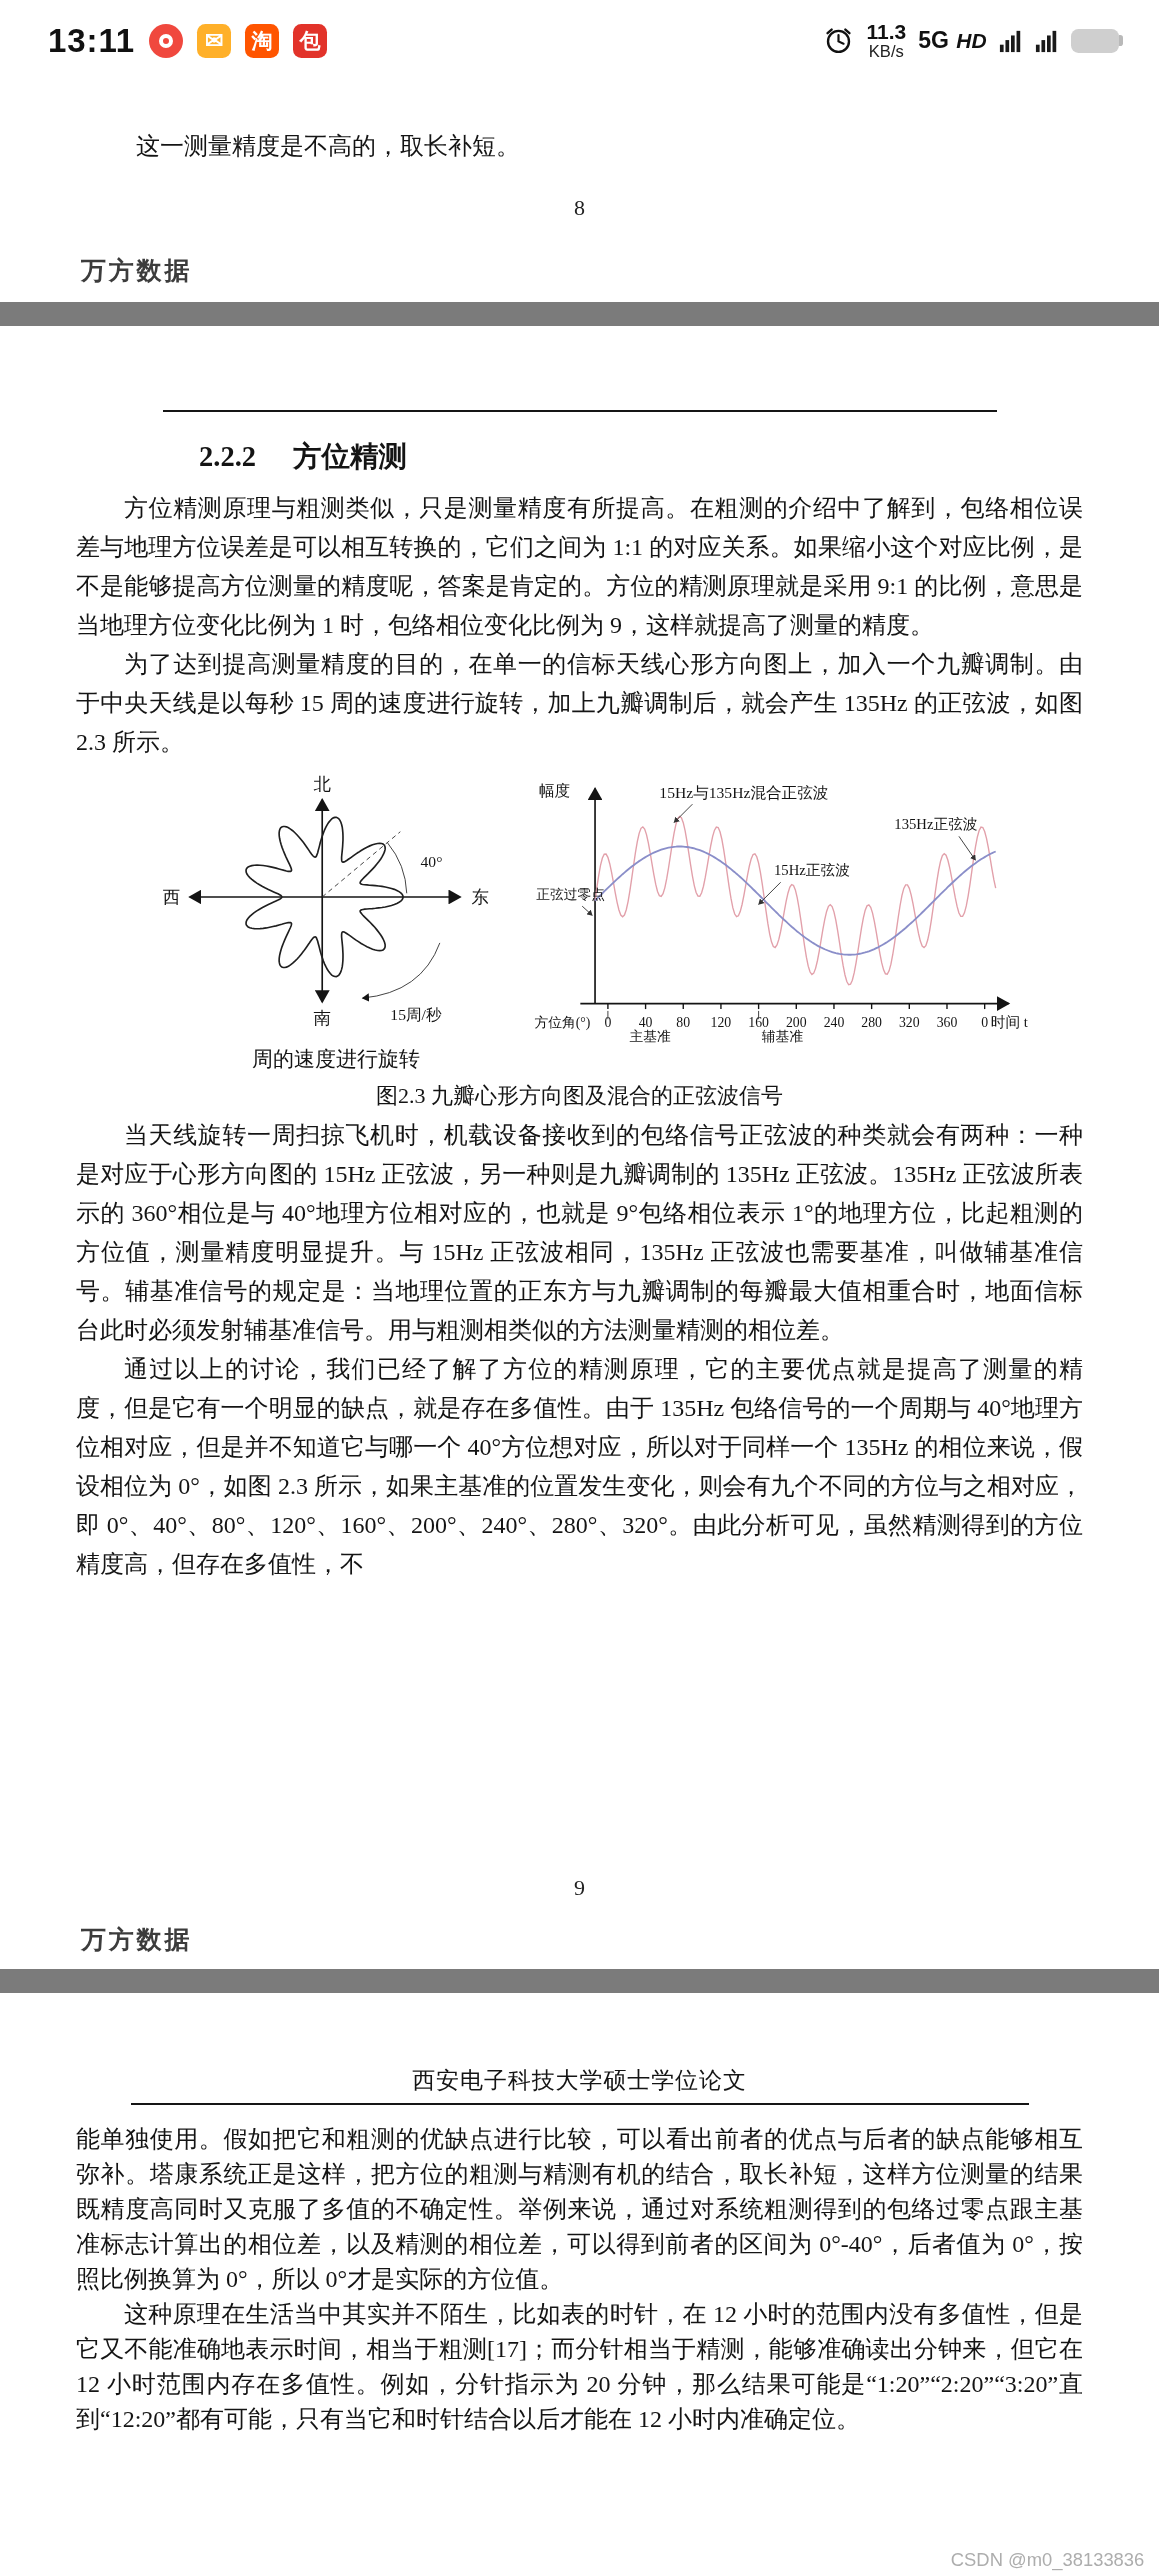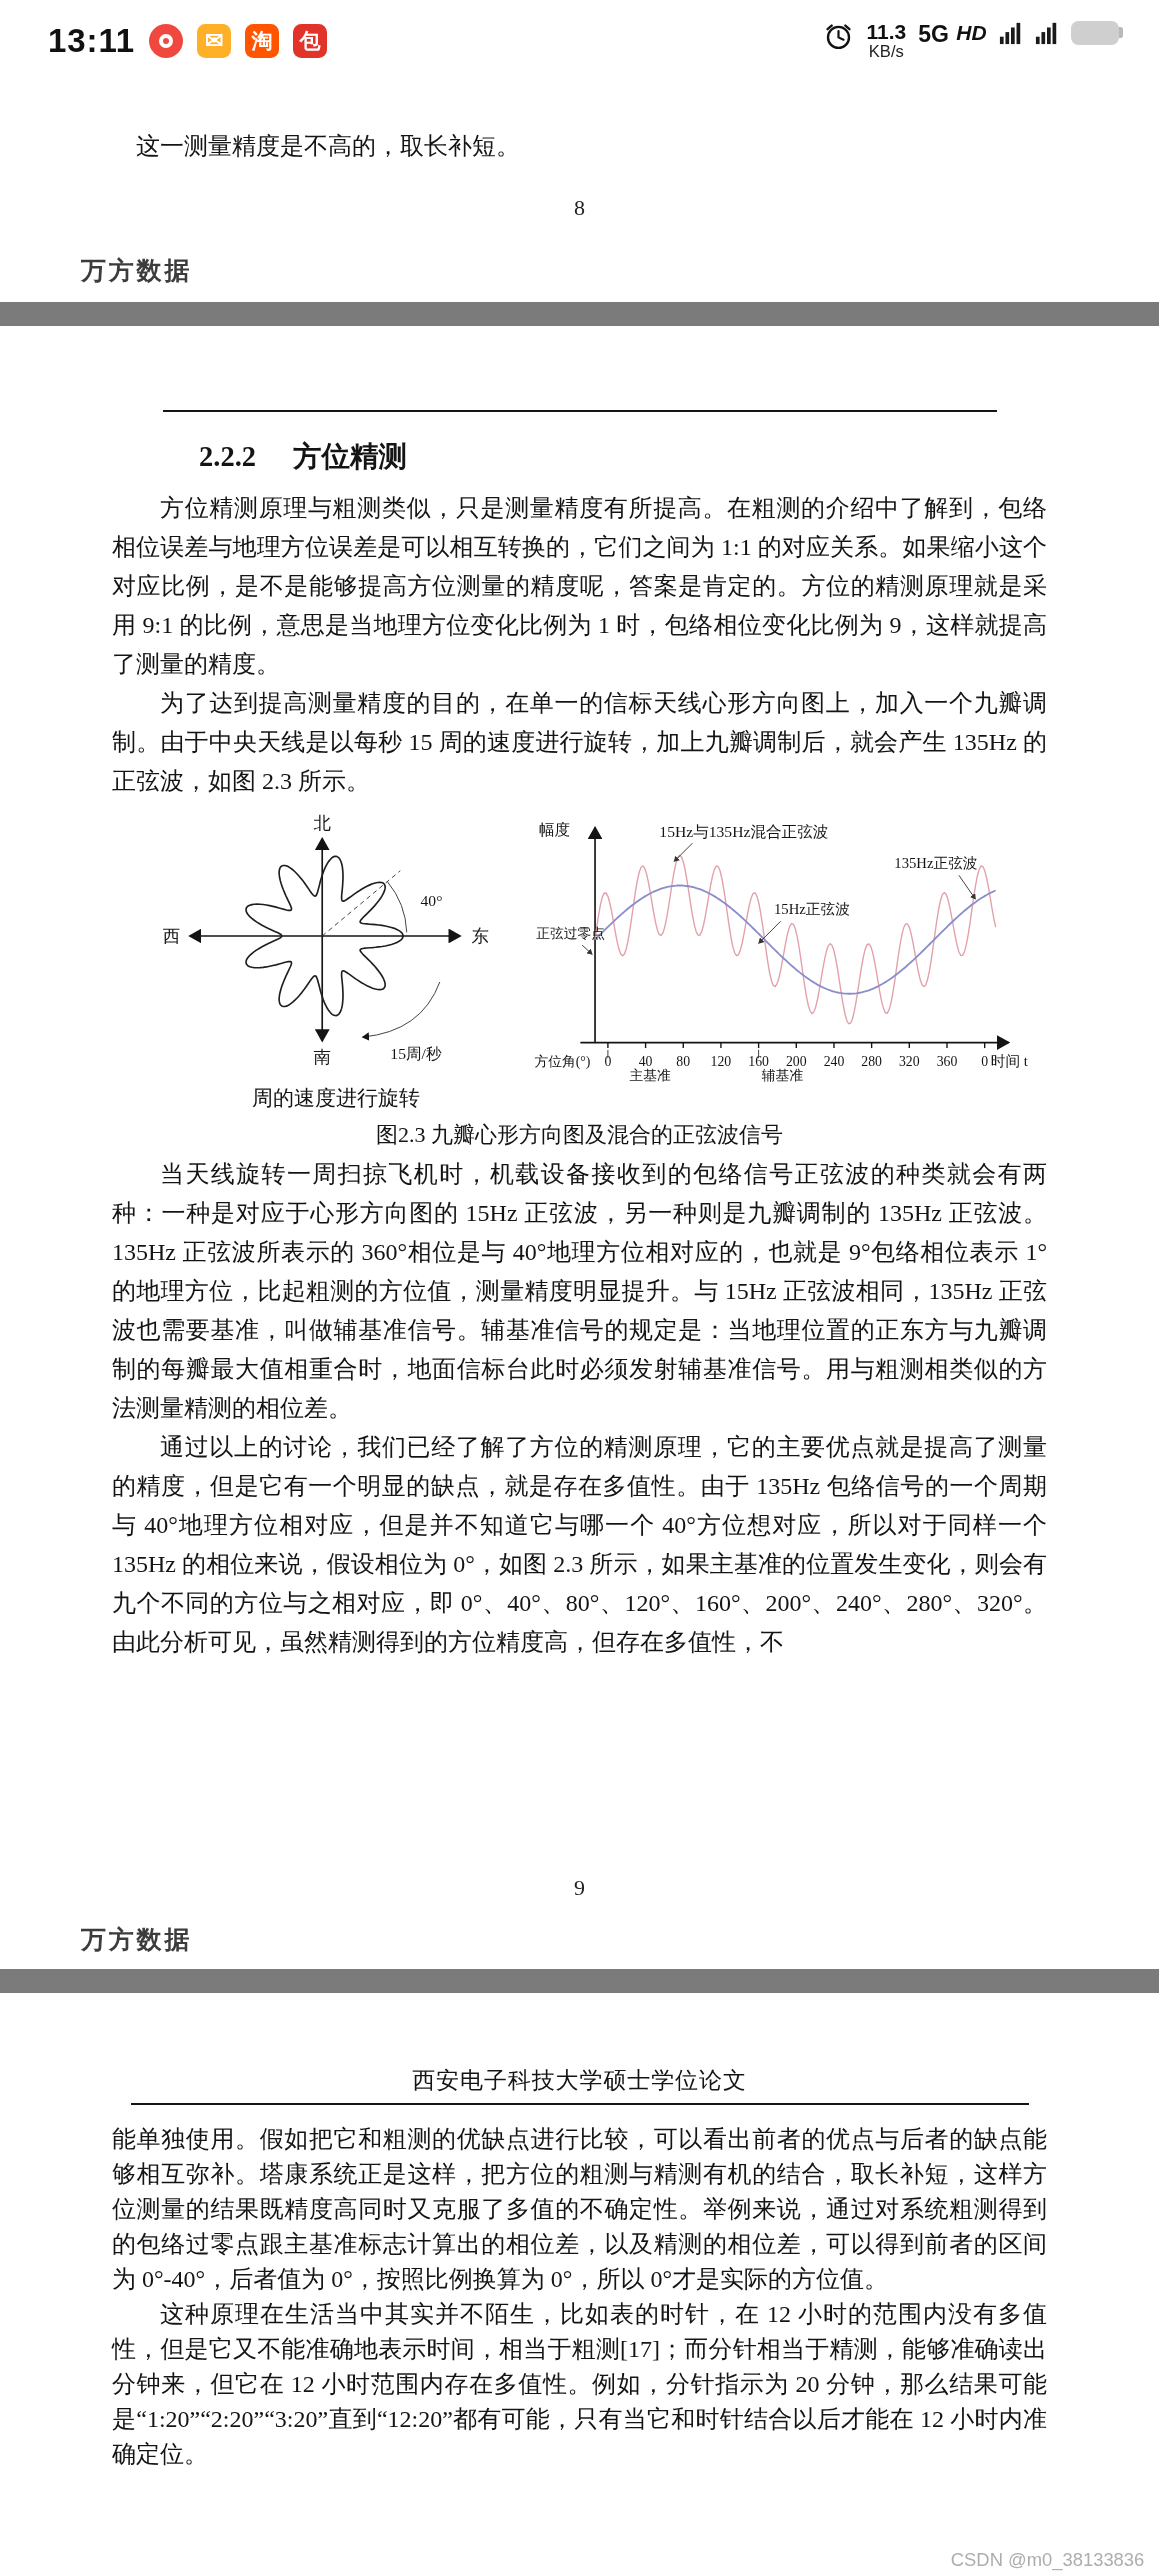--- a/index.html
+++ b/index.html
@@ -14,21 +14,21 @@
   .sb-left{display:flex;align-items:center;gap:14px;}
   .sb-time{font-size:33px;font-weight:700;letter-spacing:0.9px;color:#111;}
   .notif{width:34px;height:34px;border-radius:8.3px;display:flex;align-items:center;justify-content:center;
          color:#fff;font-size:21px;font-weight:700;line-height:1;}
   .notif.round{border-radius:50%;}
   .ic-weibo{background:#f0483e;}
   .weibo-ring{width:14px;height:14px;border:4.6px solid #fff;border-radius:50%;}
   .ic-mail{background:#ffb029;font-size:22px;}
   .ic-taobao{background:#ff5500;}
   .ic-parcel{background:#e2332a;}
-  .sb-right{display:flex;align-items:flex-start;gap:12px;}
+  .sb-right{display:flex;align-items:center;gap:12px;}
   .net-speed{display:flex;flex-direction:column;align-items:center;line-height:1.05;}
   .net-speed .val{font-size:21px;font-weight:700;color:#111;}
   .net-speed .unit{font-size:16.6px;color:#222;}
   .net-type{font-size:23px;font-weight:700;color:#111;}
   .hd{font-size:21px;font-weight:700;margin-left:-4.6px;color:#111;font-style:italic;}
   .battery{position:relative;width:48px;height:24px;border-radius:7.4px;background:#cfcfcf;margin-right:7.4px;}
   .battery .fill{height:100%;width:86%;background:#2c2c2c;border-radius:7.4px 1.8px 1.8px 7.4px;}
   .battery .nub{position:absolute;left:100%;top:6.4px;width:4.6px;height:11px;background:#b9b9b9;border-radius:0 2.8px 2.8px 0;}
 
   
@@ -41,21 +41,21 @@
   .page-num{text-align:center;font-size:22px;color:#222;}
   .p8-num{margin-top:29px;}
   .wanfang{font-size:25px;font-weight:600;color:#3c3c3c;letter-spacing:2.8px;}
   .p8-wf{position:absolute;left:81px;bottom:14.7px;}
 
   .page9{min-height:1643px;padding-top:77px;padding-bottom:120px;}
   .chap-header{text-align:center;font-size:23px;letter-spacing:0.9px;}
   .rule9{width:834px;margin:7.4px auto 0;border-bottom:2.3px solid #151515;}
   .sec-title{margin:26px 0 13px 199px;font-size:28.5px;font-weight:700;}
   .sec-name{margin-left:37px;}
-  .par{margin:0 112px;font-size:24px;line-height:39px;text-align:justify;text-indent:2em;}
+  .par{margin:0 76px;font-size:24px;line-height:39px;text-align:justify;text-indent:2em;}
   .par.noindent{text-indent:0;}
   .figure-row{margin:9.2px 0 0 138px;display:flex;align-items:flex-start;}
   .fig-left{width:396px;}
   .fig-right{width:497px;}
   .subcaption{text-align:center;font-size:21px;margin-top:1.8px;}
   .figcaption{text-align:center;font-size:22px;margin:7.4px 0 5.5px;}
   .p9-num{position:absolute;left:0;right:0;bottom:68px;}
   .p9-wf{position:absolute;left:81px;bottom:13px;}
 
   .page10{height:583px;overflow:hidden;padding-top:72px;}

